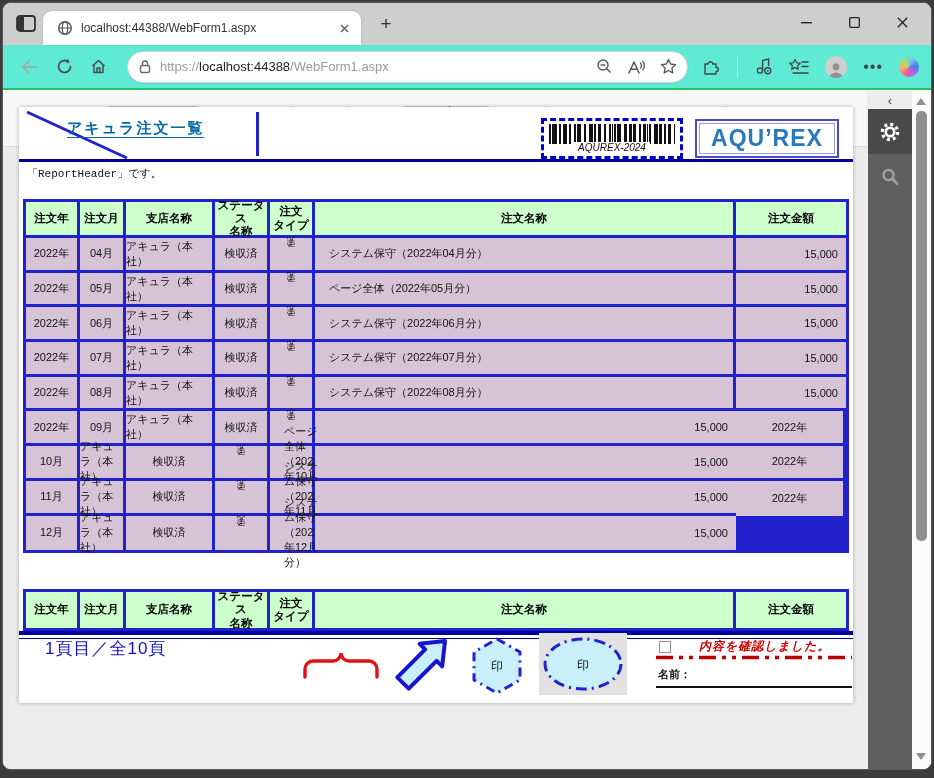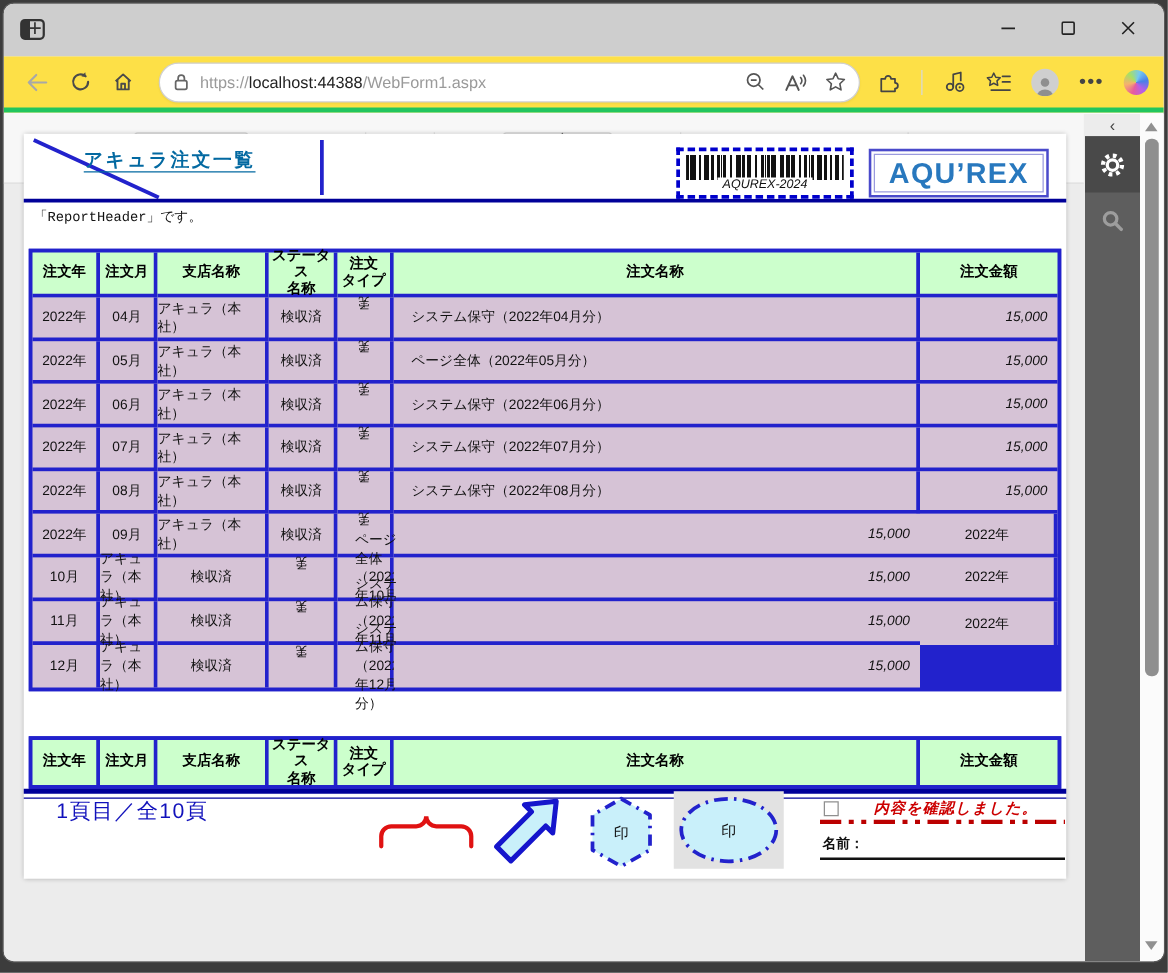--- a/index.html
+++ b/index.html
@@ -11,21 +11,21 @@
   .tabstrip { position:relative; height:42px; background:#cecece; display:flex; align-items:flex-end; }
   .workspaces { position:absolute; left:13px; top:12px; width:20px; height:18px; }
   .tab { position:relative; margin-left:40px; width:318px; height:34px; background:#fff; border-radius:9px 9px 0 0; display:flex; align-items:center; padding:0 8px 0 14px; box-shadow:0 0 3px rgba(0,0,0,.15); }
   .tab-title { flex:1; font-size:12px; color:#333; white-space:nowrap; overflow:hidden; margin-left:8px; }
   .tab-close { width:18px; height:18px; display:flex; align-items:center; justify-content:center; border-radius:4px; }
   .newtab { margin-left:12px; margin-bottom:8px; width:26px; height:26px; display:flex; align-items:center; justify-content:center; font-size:19px; color:#333; border-radius:6px; }
   .wincontrols { position:absolute; right:10px; top:4px; display:flex; gap:26px; align-items:center; height:30px; padding-right:8px; }
   .winbtn { width:22px; height:22px; display:flex; align-items:center; justify-content:center; }
 
   
-  .navbar { height:45px; background:#fde047; border-bottom:4px solid #22c55e; display:flex; align-items:center; padding:0 12px; }
+  .navbar { height:45px; background:#5eead4; border-bottom:2px solid #22c55e; display:flex; align-items:center; padding:0 12px; }
   .navbtn { width:30px; height:30px; display:flex; align-items:center; justify-content:center; border-radius:6px; margin-right:4px; }
   .urlbar { flex:1; height:32px; margin:0 10px; border:1px solid #d0d0d0; border-radius:16px; background:#fff; display:flex; align-items:center; padding:0 10px; box-shadow:0 1px 2px rgba(0,0,0,.06); }
   .urltext { flex:1; font-size:13px; color:#9a9a9a; margin-left:8px; white-space:nowrap; overflow:hidden; }
   .urltext .host { color:#222; }
   .pillicons { display:flex; gap:14px; align-items:center; margin-left:8px; }
   .chromeicons { display:flex; gap:16px; align-items:center; margin-left:4px; }
   .vdiv { width:1px; height:20px; background:#d8d8d8; }
   .avatar { width:22px; height:22px; border-radius:50%; background:#cfcfcf; overflow:hidden; display:flex; align-items:flex-end; justify-content:center; }
   .copilot { width:20px; height:20px; border-radius:50%; background:conic-gradient(from 20deg,#74c7f2,#4a7fe8,#b65ee8,#e85c9c,#f5b26c,#a8e063,#74c7f2); }
   .more { font-size:16px; color:#444; letter-spacing:1px; }
@@ -62,21 +62,21 @@
   
   .rtable { position:absolute; left:4px; width:826px; display:grid; grid-template-columns:54px 46px 89px 55px 45px 1fr 110px; border:3px solid #2222cc; background:#2222cc; }
   .rtable.main { top:92px; grid-template-rows:36px repeat(9,34.7px); }
   .rtable.foot { top:482px; grid-template-rows:36px; }
   .th { background:#ccffcc; border-right:3px solid #2222cc; border-bottom:3px solid #2222cc; display:flex; align-items:center; justify-content:center; text-align:center; font-size:11.5px; font-weight:bold; color:#000; white-space:pre-line; line-height:1.15; }
   .foot .th { border-bottom:none; }
   .td { background:#d6c3d6; border-right:3px solid #2222cc; border-bottom:3px solid #2222cc; display:flex; align-items:center; justify-content:center; font-size:11px; color:#111; }
   .rtable .c6 { border-right:none; }
   .rtable.main > .td:nth-last-child(-n+7) { border-bottom:none; }
   .td.c5 { justify-content:flex-start; padding-left:14px; }
-  .td.c6 { justify-content:flex-end; padding-right:8px;font-style:italic; }
+  .td.c6 { justify-content:flex-end; padding-right:8px; }
   .rot { writing-mode:vertical-rl; transform:rotate(180deg); font-size:9px; line-height:1; }
 
   .dblline { position:absolute; left:0; top:524px; width:834px; height:8px; border-top:4px solid #000099; border-bottom:1px solid #000099; }
 
   
   .page-count { position:absolute; left:26px; top:530px; font-size:17px; color:#1111bb; letter-spacing:1px; }
   .shape { position:absolute; }
   .graybox { position:absolute; left:520px; top:526px; width:88px; height:62px; background:#e2e2e2; display:flex; align-items:center; justify-content:center; }
   .stamp-text { font-size:12px; fill:#111; }
   .chkrow { position:absolute; left:640px; top:531px; display:flex; align-items:center; gap:28px;justify-content:flex-end; }
@@ -105,20 +105,33 @@
 <body>
 
 <div class="window">
 
   <div class="tabstrip">
     <div class="workspaces">
       <svg width="20" height="18" viewBox="0 0 20 18">
         <rect x="1" y="1" width="18" height="15" rx="3" fill="none" stroke="#333" stroke-width="1.8"></rect>
         <path d="M4 1h4v15H4a3 3 0 0 1-3-3V4a3 3 0 0 1 3-3z" fill="#333"></path>
       </svg>
+    </div>
+    <div class="tab">
+      <svg width="16" height="16" viewBox="0 0 16 16">
+        <circle cx="8" cy="8" r="6.3" fill="none" stroke="#555" stroke-width="1.4"></circle>
+        <ellipse cx="8" cy="8" rx="2.8" ry="6.3" fill="none" stroke="#555" stroke-width="1.2"></ellipse>
+        <line x1="1.7" y1="8" x2="14.3" y2="8" stroke="#555" stroke-width="1.2"></line>
+      </svg>
+      <span class="tab-title">localhost:44388/WebForm1.aspx</span>
+      <span class="tab-close">
+        <svg width="9" height="9" viewBox="0 0 9 9">
+          <path d="M1 1 L8 8 M8 1 L1 8" stroke="#555" stroke-width="1.3"></path>
+        </svg>
+      </span>
     </div>
     <div class="newtab">
         <span>+</span>
       </div>
     <div class="wincontrols">
       <div class="winbtn">
         <svg width="11" height="11" viewBox="0 0 11 11">
             <rect x="0" y="5" width="11" height="1.4" fill="#222"></rect>
           </svg>
       </div>

